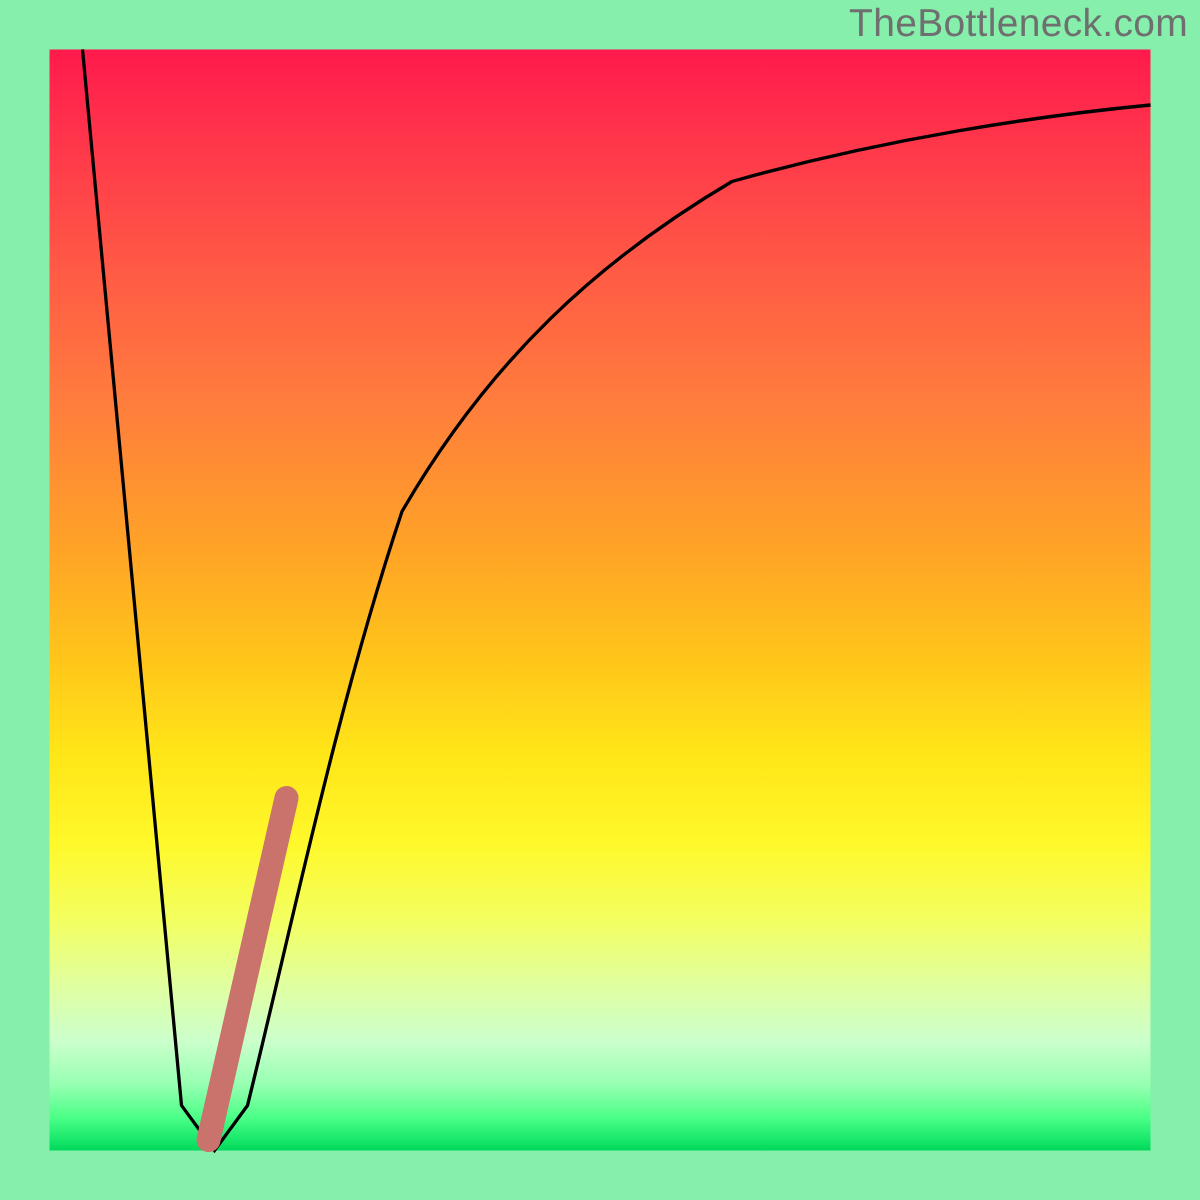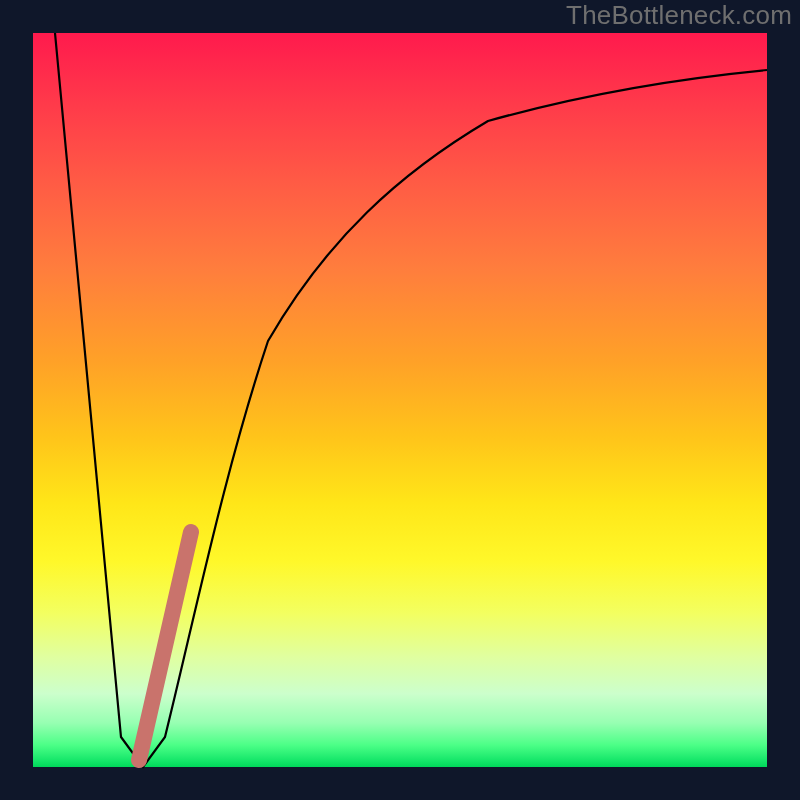--- a/index.html
+++ b/index.html
@@ -5,21 +5,21 @@
   body {
     margin: 0;
     padding: 0;
     background: #ffffff;
     font-family: Arial, Helvetica, sans-serif;
   }
   .frame {
     position: relative;
     width: 800px;
     height: 800px;
-    background: #0f172a;
+    background: #86efac;
   }
   .watermark {
     position: absolute;
     top: 0px;
     right: 8px;
     font-size: 26px;
     color: #6f6f6f;
     font-weight: 400;
     letter-spacing: 0.2px;
     z-index: 5;

